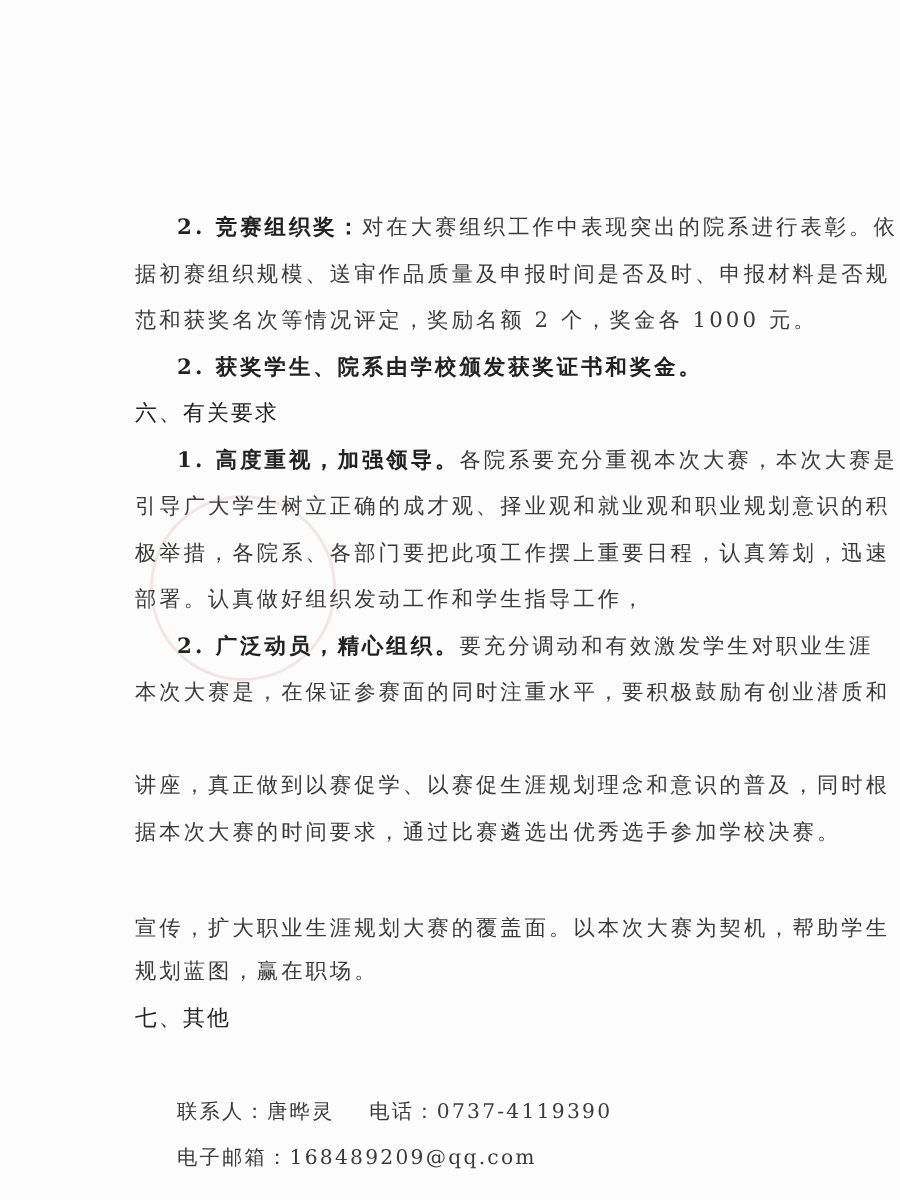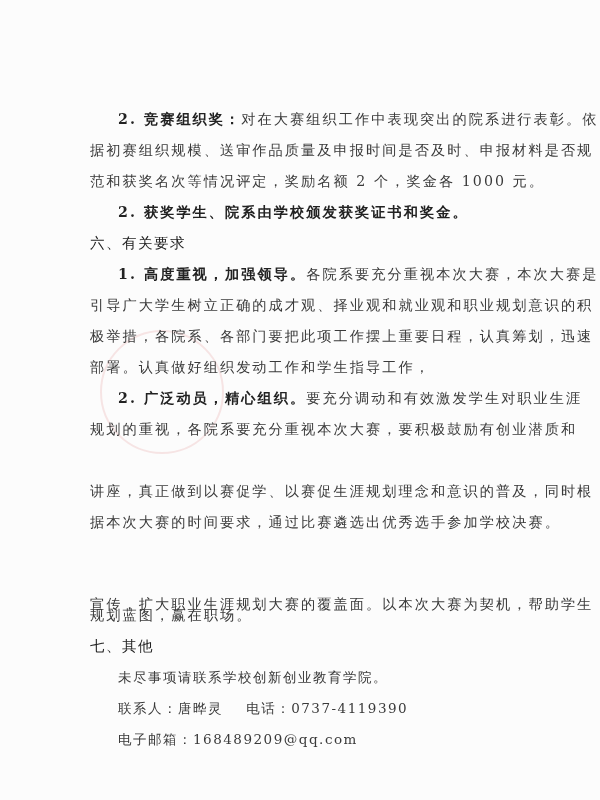--- a/index.html
+++ b/index.html
@@ -7,21 +7,21 @@
     width:600px; height:800px; background:#fdfdfd; position:relative; overflow:hidden;
     font-family:"DejaVu Serif", "Liberation Serif", serif; color:#333;
   }
   .page { position:absolute; left:0; top:0; width:600px; height:800px; background:#fcfcfc; }
   .stamp {
     position:absolute; left:100px; top:330px; width:120px; height:120px;
     border:2px solid rgba(220,120,120,0.18); border-radius:50%;
   }
   .line {
     position:absolute; left:90px; width:430px; font-size:14.2px; line-height:20px;
-    white-space:nowrap; letter-spacing:2.05px; color:#3a3a3a;
+    white-space:nowrap; letter-spacing:2.05px; color:#3a3a3a;margin-top:33px;
   }
   .indent { left:118px; width:402px; }
   .b { font-weight:bold; color:#222; }
   .heading { font-family:"DejaVu Sans", "Liberation Sans", sans-serif; font-size:14.5px; letter-spacing:1.5px; color:#222; }
   .contact { left:118px; letter-spacing:1.5px; font-size:13.5px; }
   .footer {
     position:absolute; left:497px; top:760px; font-size:10px; font-weight:bold;
     font-family:"Liberation Serif", serif; color:#222;margin-top:40px;
   }
 </style>
@@ -34,24 +34,23 @@
   <div class="line indent" style="top:109px"><span class="b">2. 竞赛组织奖：</span><span>对在大赛组织工作中表现突出的院系进行表彰。依</span></div>
   <div class="line" style="top:140px"><span>据初赛组织规模、送审作品质量及申报时间是否及时、申报材料是否规</span></div>
   <div class="line" style="top:171px"><span>范和获奖名次等情况评定，奖励名额 2 个，奖金各 1000 元。</span></div>
   <div class="line indent" style="top:202px"><span class="b">2. 获奖学生、院系由学校颁发获奖证书和奖金。</span></div>
   <div class="line heading" style="top:233px"><span>六、有关要求</span></div>
   <div class="line indent" style="top:264px"><span class="b">1. 高度重视，加强领导。</span><span>各院系要充分重视本次大赛，本次大赛是</span></div>
   <div class="line" style="top:295px"><span>引导广大学生树立正确的成才观、择业观和就业观和职业规划意识的积</span></div>
   <div class="line" style="top:326px"><span>极举措，各院系、各部门要把此项工作摆上重要日程，认真筹划，迅速</span></div>
   <div class="line" style="top:357px"><span>部署。认真做好组织发动工作和学生指导工作，</span></div>
   <div class="line indent" style="top:388px"><span class="b">2. 广泛动员，精心组织。</span><span>要充分调动和有效激发学生对职业生涯</span></div>
-  <div class="line" style="top:419px"><span>规划的重视，各院系要充分重视本次大赛，要积极鼓励有创业潜质和</span></div>
+  <div class="line" style="top:419px"><span>本次大赛是，在保证参赛面的同时注重水平，要积极鼓励有创业潜质和</span></div>
   <div class="line" style="top:481px"><span>讲座，真正做到以赛促学、以赛促生涯规划理念和意识的普及，同时根</span></div>
   <div class="line" style="top:512px"><span>据本次大赛的时间要求，通过比赛遴选出优秀选手参加学校决赛。</span></div>
-  <div class="line" style="top:594px"><span>宣传，扩大职业生涯规划大赛的覆盖面。以本次大赛为契机，帮助学生</span></div>
+  <div class="line" style="top:576px"><span>宣传，扩大职业生涯规划大赛的覆盖面。以本次大赛为契机，帮助学生</span></div>
   <div class="line" style="top:605px"><span>规划蓝图，赢在职场。</span></div>
   <div class="line heading" style="top:636px"><span>七、其他</span></div>
-  <div class="line contact" style="top:667px"><span>未尽事项请联系学校创新创业教育学院。</span></div>
   <div class="line contact" style="top:698px;white-space:pre"><span>联系人：唐晔灵    电话：0737-4119390</span></div>
   <div class="line contact" style="top:729px"><span>电子邮箱：168489209@qq.com</span></div>
 
   <div class="footer">- 5 - / 16</div>
 </div>
 
 </body></html>

